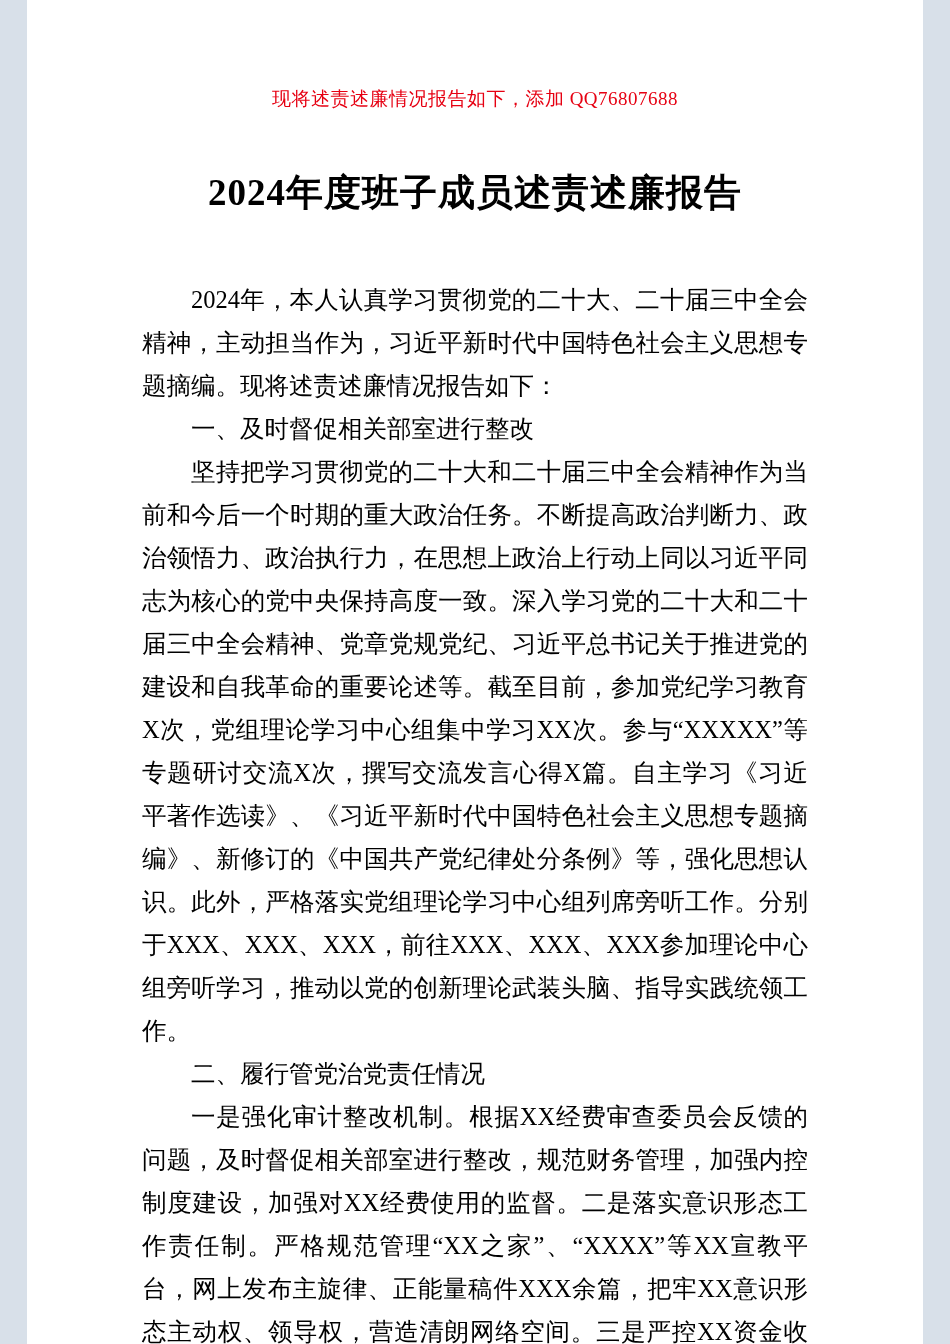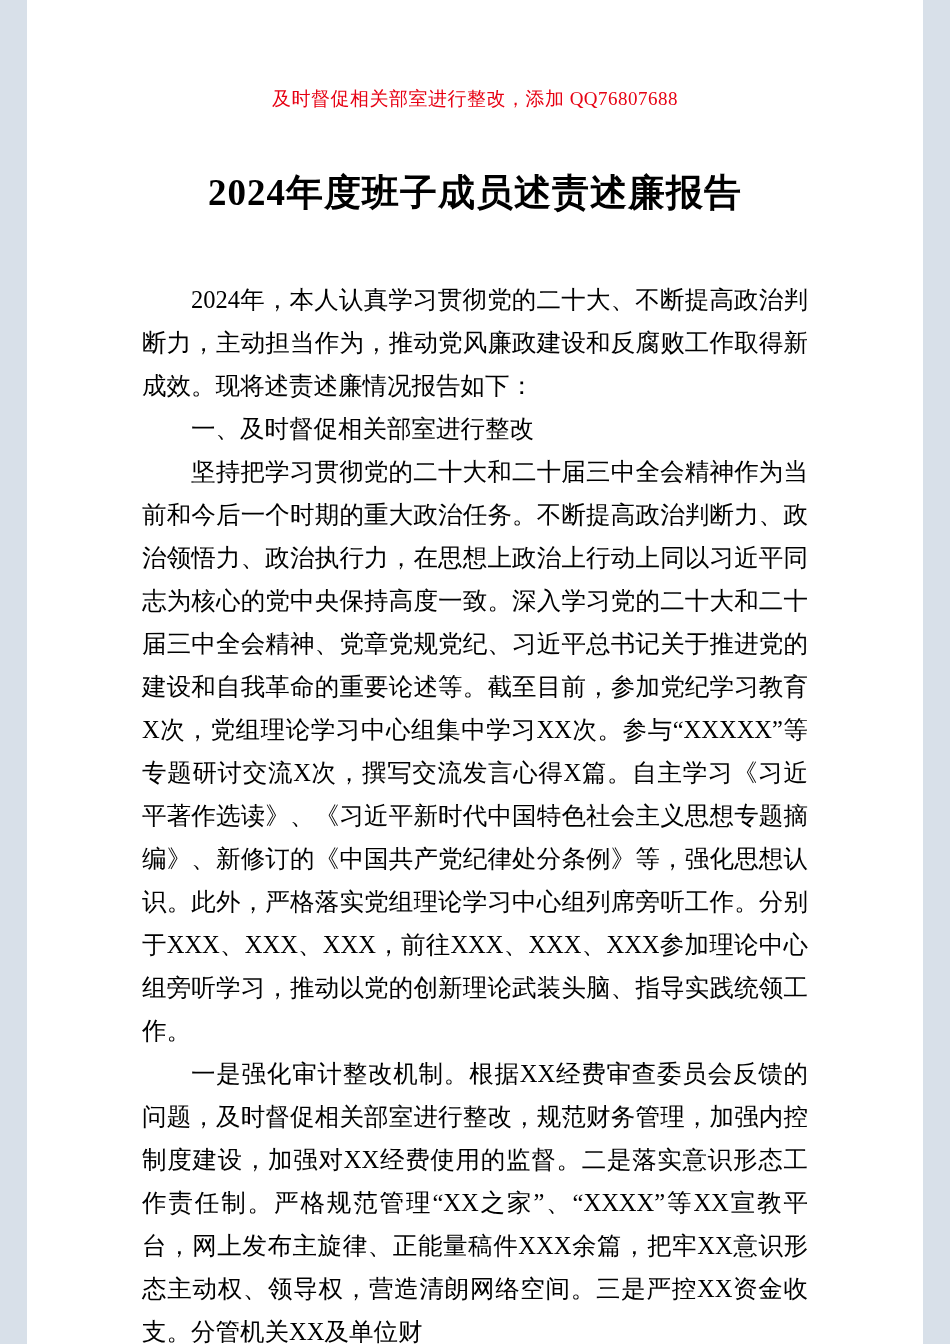--- a/index.html
+++ b/index.html
@@ -57,21 +57,22 @@
     text-indent: 2em;
   }
 </style>
 </head>
 <body>
 
 <div class="side-strip left"></div>
 <div class="side-strip right"></div>
 
 <div class="page">
-  <div class="header-notice">及时督促相关部室进行整改，添加 QQ76807688</div>
+  <div class="header-notice">现将述责述廉情况报告如下，添加 QQ76807688</div>
   <h1 class="doc-title">2024年度班子成员述责述廉报告</h1>
   <div class="doc-body">
-    <p>2024年，本人认真学习贯彻党的二十大、不断提高政治判断力，主动担当作为，推动党风廉政建设和反腐败工作取得新成效。现将述责述廉情况报告如下：</p>
+    <p>2024年，本人认真学习贯彻党的二十大、二十届三中全会精神，主动担当作为，习近平新时代中国特色社会主义思想专题摘编。现将述责述廉情况报告如下：</p>
     <p>一、及时督促相关部室进行整改</p>
     <p>坚持把学习贯彻党的二十大和二十届三中全会精神作为当前和今后一个时期的重大政治任务。不断提高政治判断力、政治领悟力、政治执行力，在思想上政治上行动上同以习近平同志为核心的党中央保持高度一致。深入学习党的二十大和二十届三中全会精神、党章党规党纪、习近平总书记关于推进党的建设和自我革命的重要论述等。截至目前，参加党纪学习教育X次，党组理论学习中心组集中学习XX次。参与“XXXXX”等专题研讨交流X次，撰写交流发言心得X篇。自主学习《习近平著作选读》、《习近平新时代中国特色社会主义思想专题摘编》、新修订的《中国共产党纪律处分条例》等，强化思想认识。此外，严格落实党组理论学习中心组列席旁听工作。分别于XXX、XXX、XXX，前往XXX、XXX、XXX参加理论中心组旁听学习，推动以党的创新理论武装头脑、指导实践统领工作。</p>
+    <p>二、履行管党治党责任情况</p>
     <p>一是强化审计整改机制。根据XX经费审查委员会反馈的问题，及时督促相关部室进行整改，规范财务管理，加强内控制度建设，加强对XX经费使用的监督。二是落实意识形态工作责任制。严格规范管理“XX之家”、“XXXX”等XX宣教平台，网上发布主旋律、正能量稿件XXX余篇，把牢XX意识形态主动权、领导权，营造清朗网络空间。三是严控XX资金收支。分管机关XX及单位财</p>
   </div>
 </div>
 
 </body></html>

